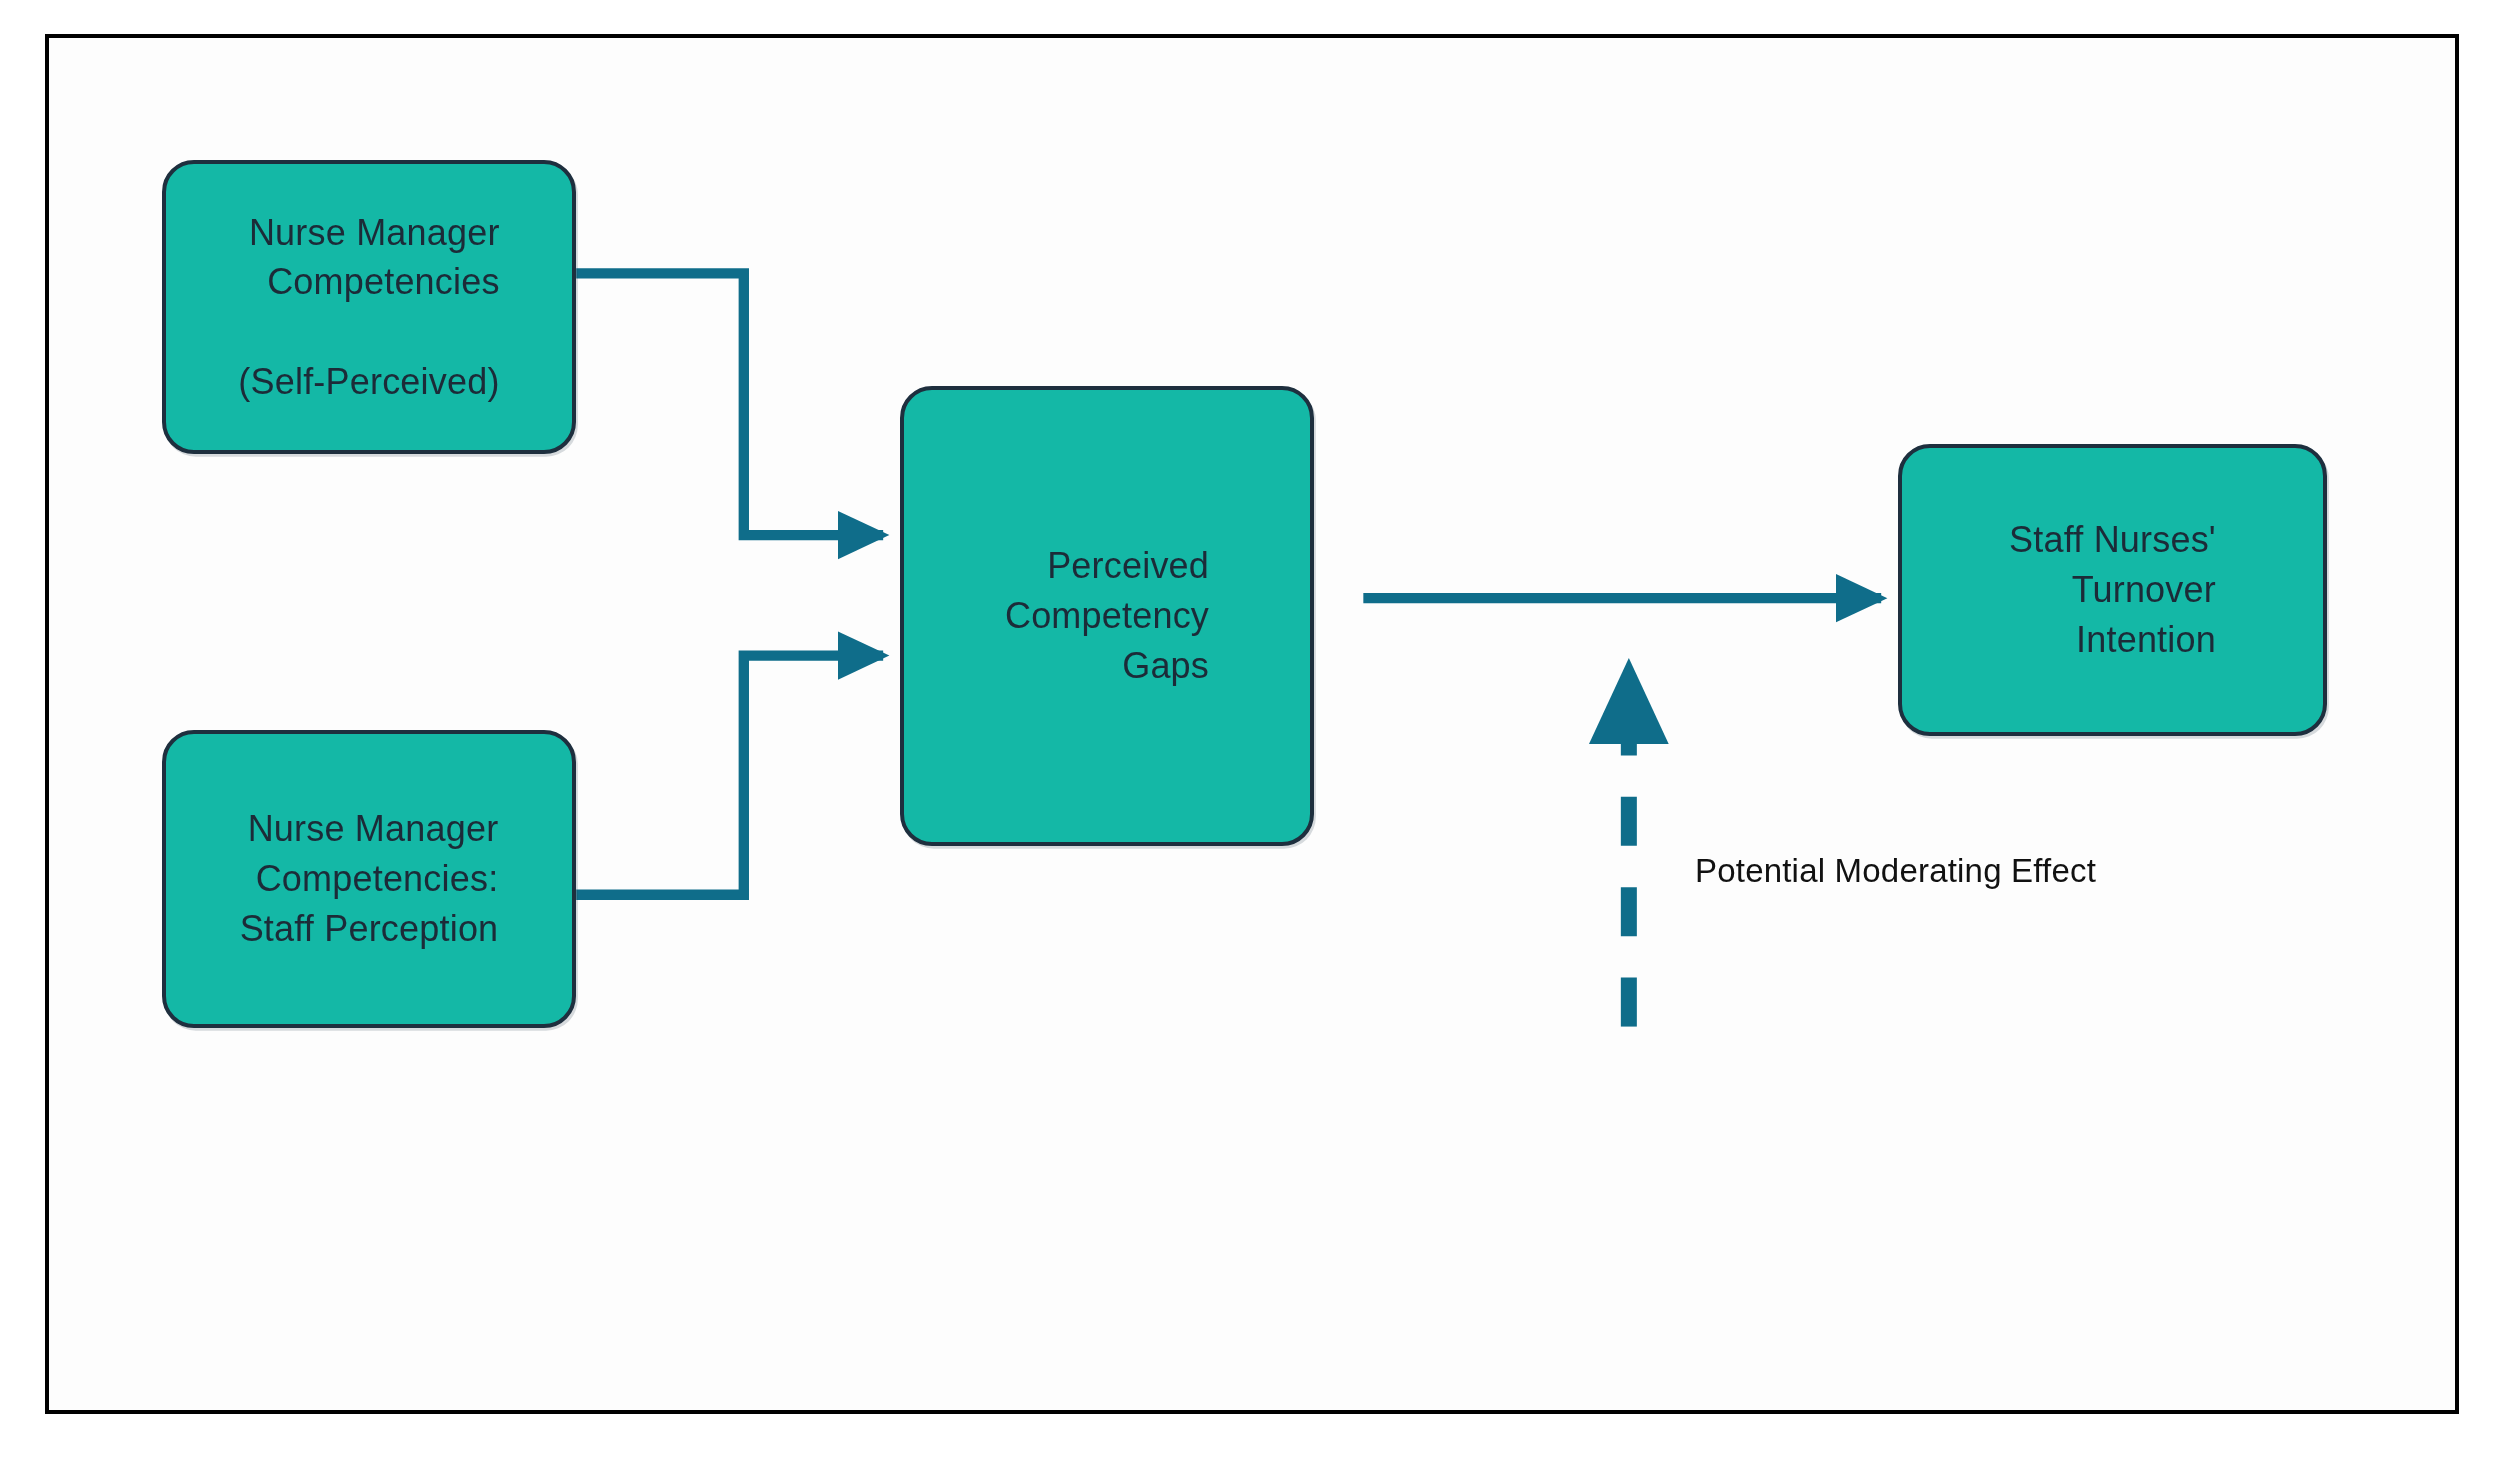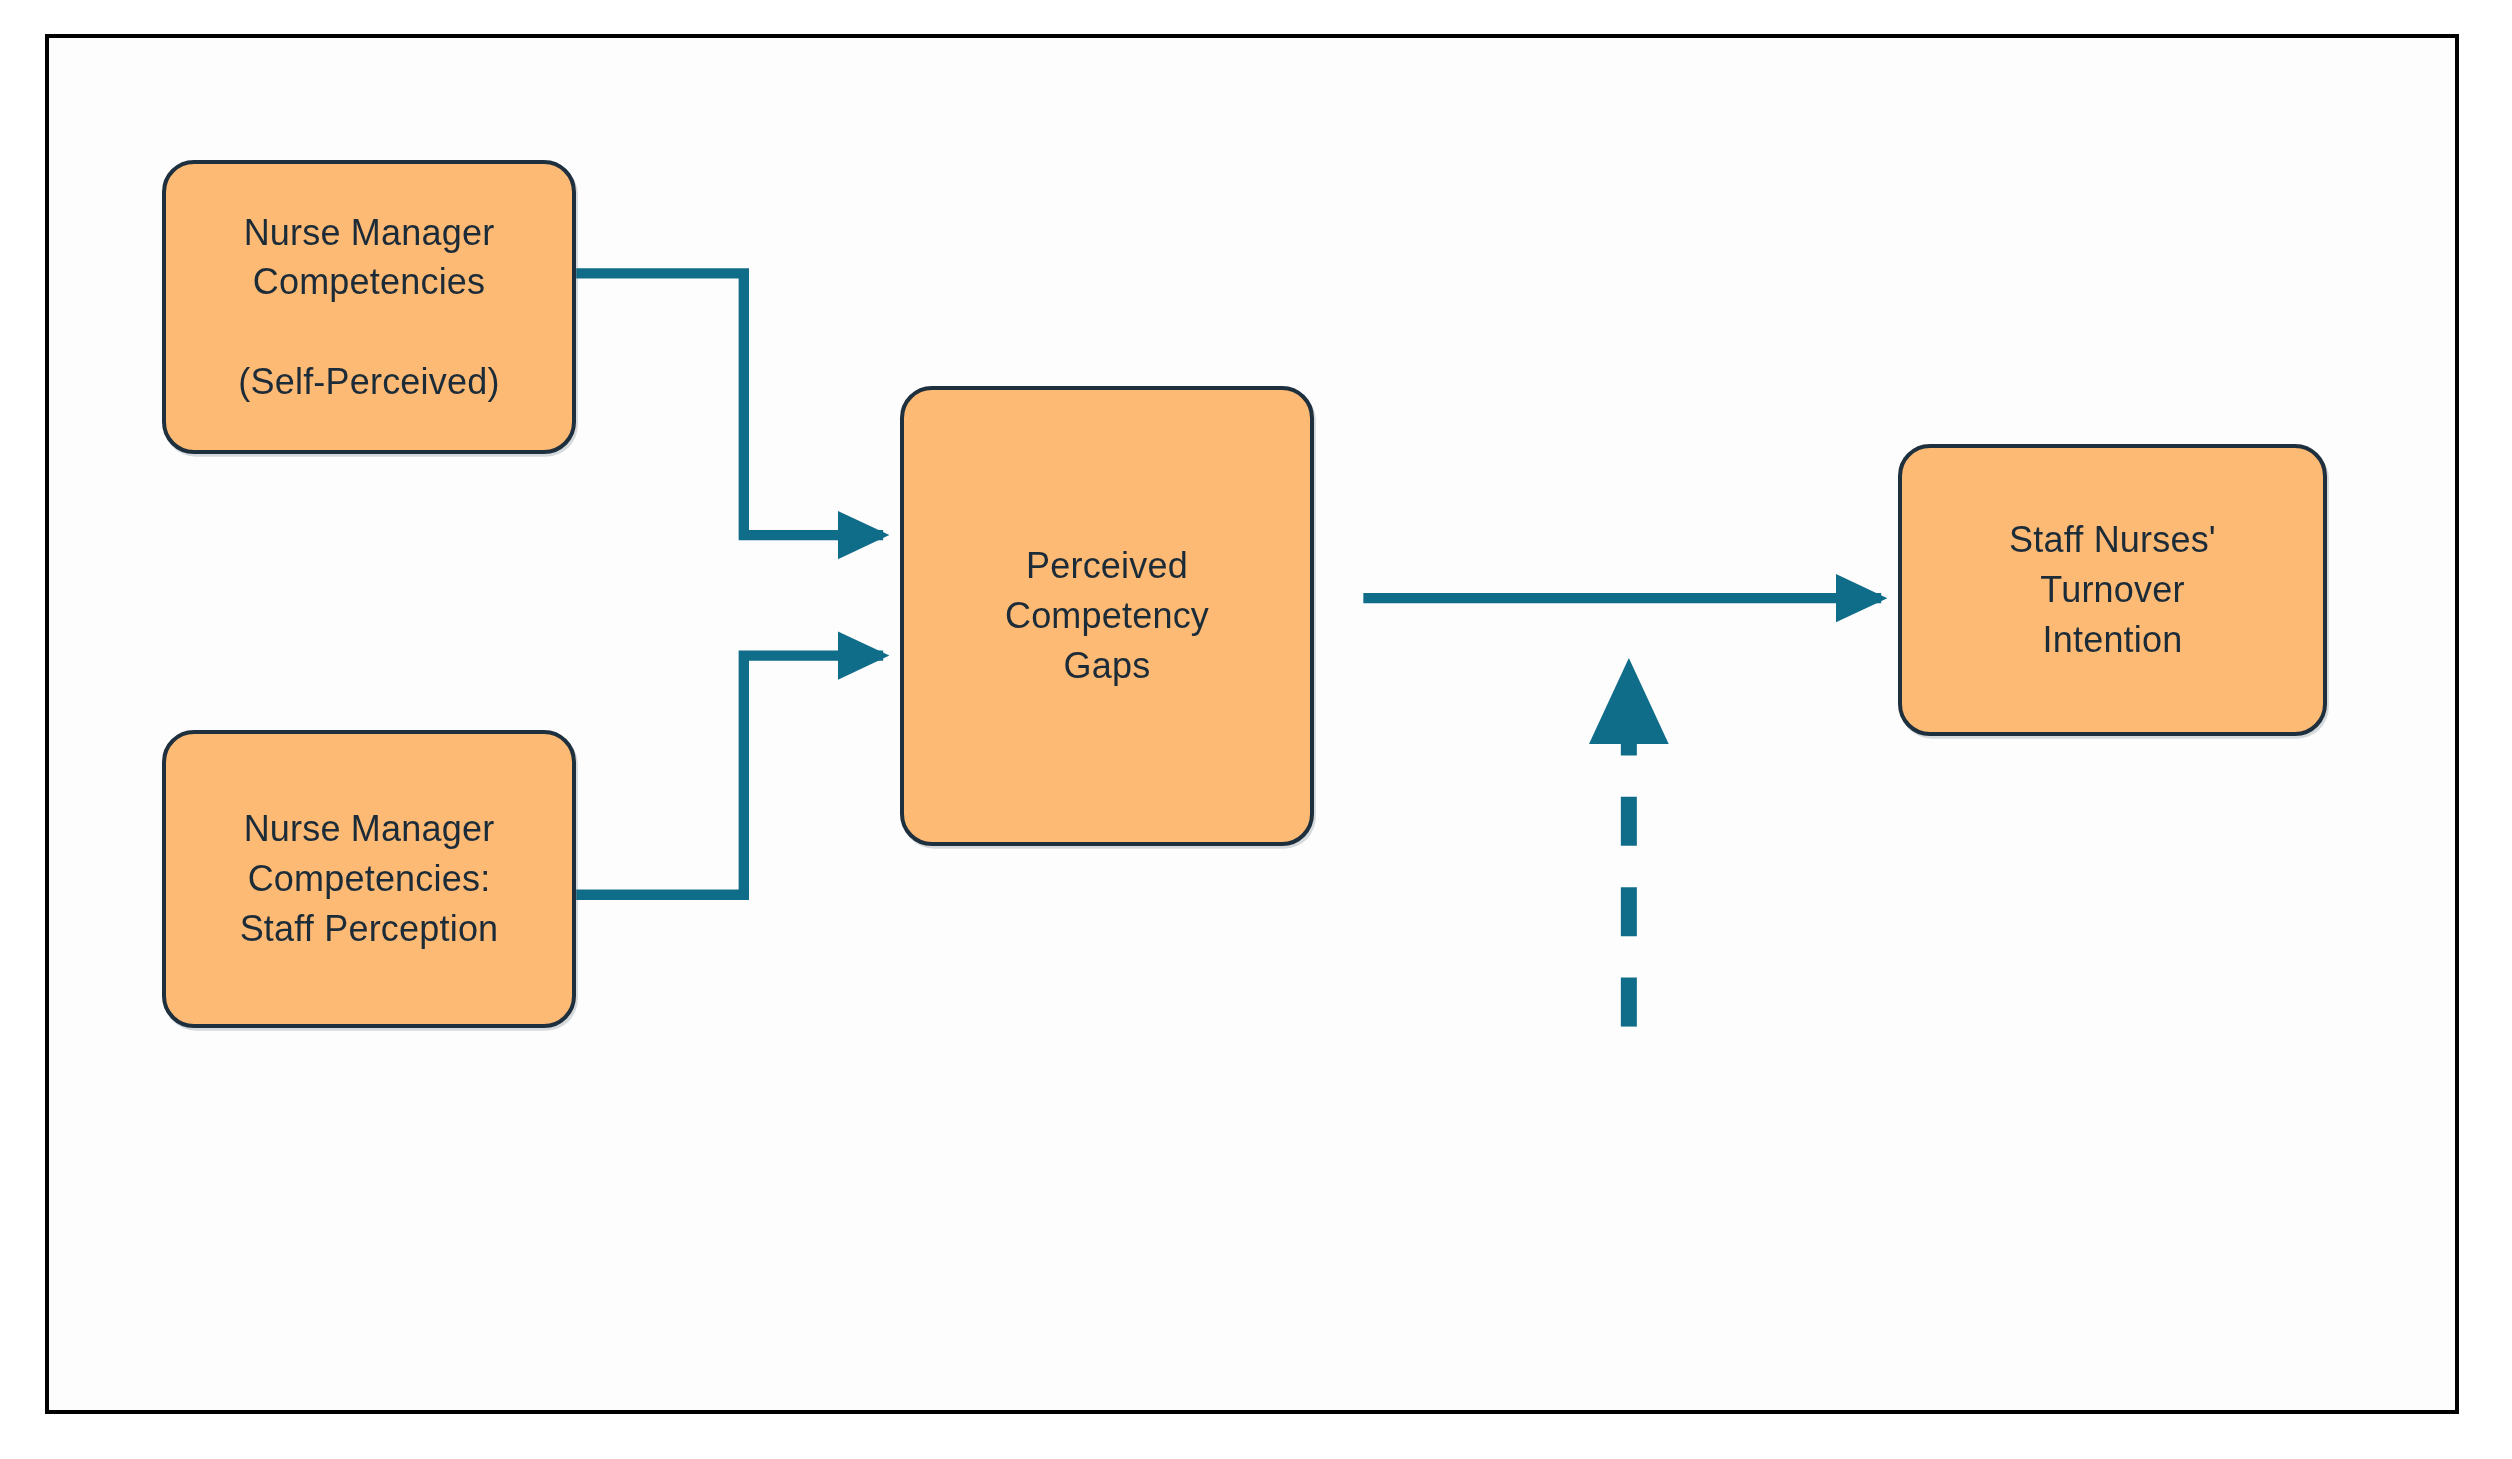--- a/index.html
+++ b/index.html
@@ -32,27 +32,27 @@
     left: 0;
     top: 0;
     width: 2512px;
     height: 1460px;
     pointer-events: none;
   }
   
   .node {
     position: absolute;
     box-sizing: border-box;
-    background: #fdba74;
+    background: #14b8a6;
     border: 4.7px solid #1e2f3e;
     border-radius: 32px;
     display: flex;
     align-items: center;
     justify-content: center;
-    text-align: center;
+    text-align: right;
     color: #1c2b38;
     font-size: 36px;
     line-height: 1.38;
     letter-spacing: 0.2px;
     box-shadow: 1.9px 2.8px 0 rgba(40,60,80,0.18);
   }
   .node .label { display: block; padding: 0 13px; white-space: pre-line; }
 
   #node-self-perceived { left: 162px; top: 160px;  width: 414px; height: 294px; }
   #node-staff-perception { left: 162px; top: 730px; width: 414px; height: 298px; }
@@ -116,15 +116,16 @@
 Intention</span>
   </div>
 
   <div class="node" id="node-competency-gaps">
     <span class="label">Perceived
 Competency
 Gaps</span>
   </div>
 
 
+  <div id="moderating-label">Potential Moderating Effect</div>
 
 </div>
 
 
 </body></html>

